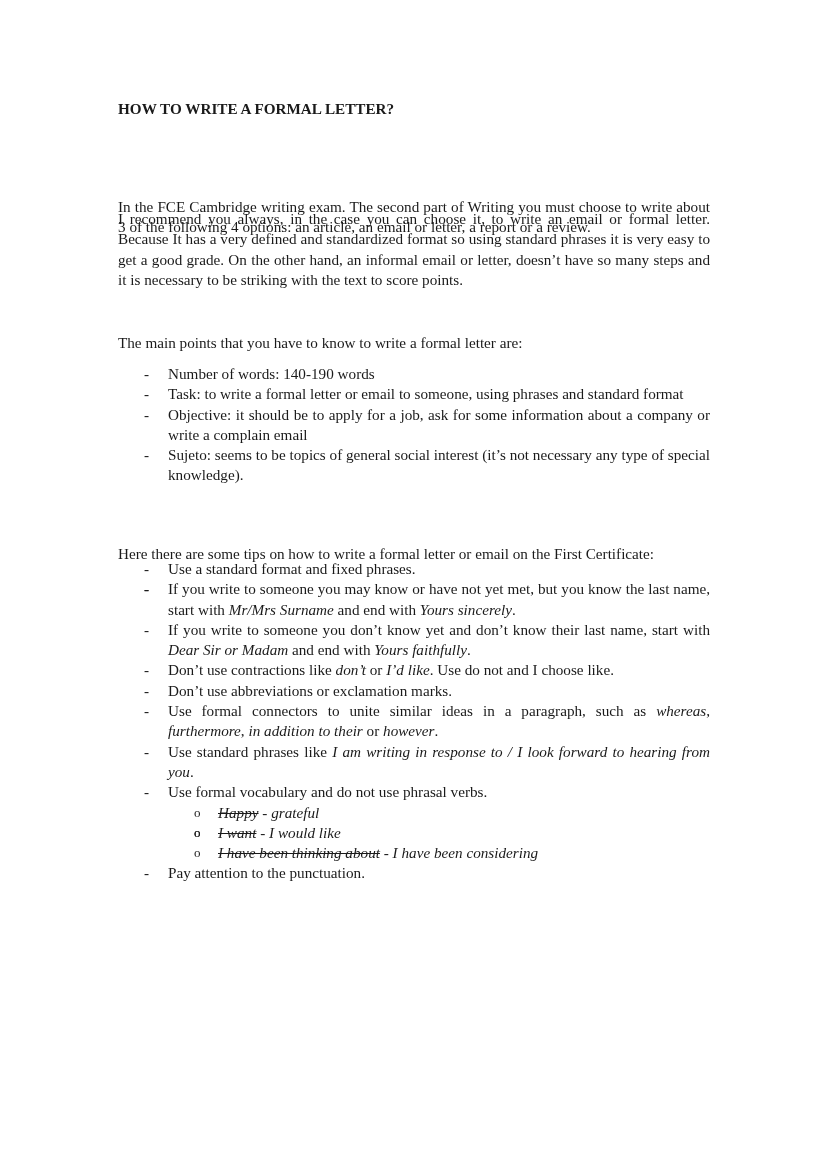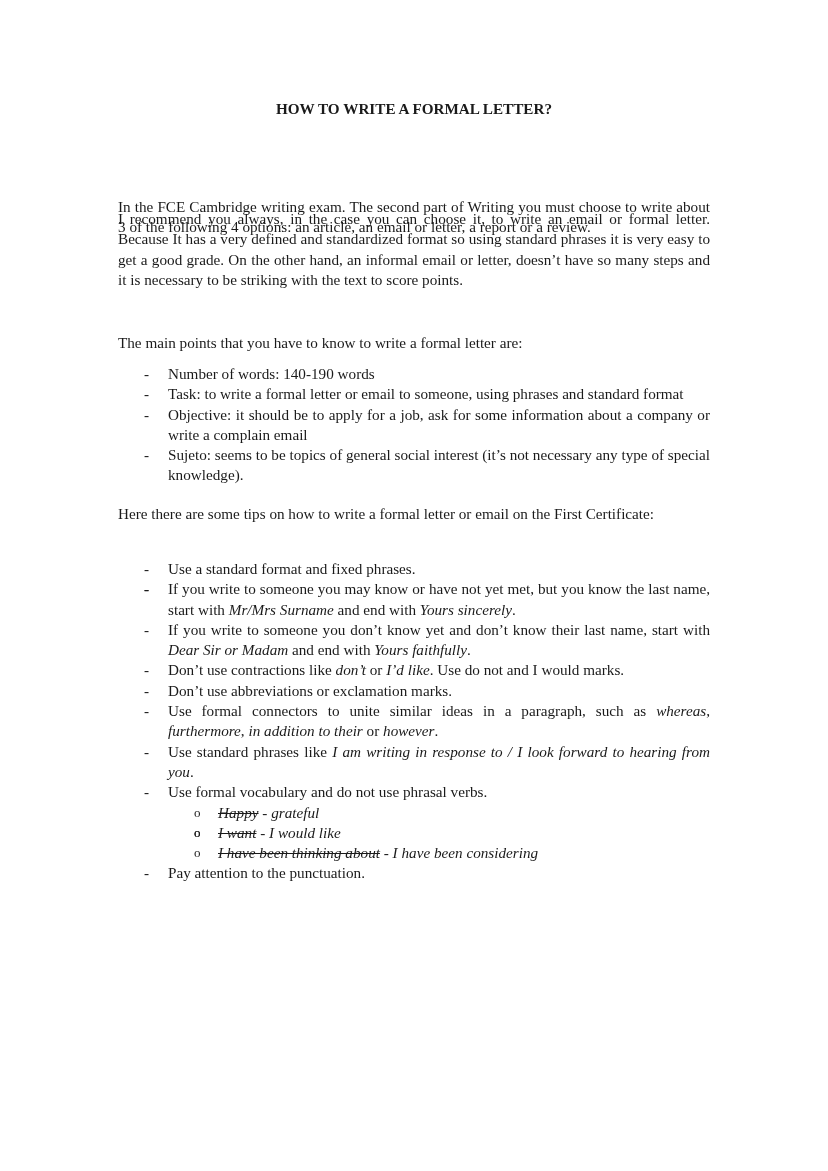--- a/index.html
+++ b/index.html
@@ -21,33 +21,32 @@
       position: absolute;
       left: 118px;
       top: 0;
       width: 592px;
     }
     .title {
       position: absolute;
       top: 99px;
       left: 0;
       width: 592px;
-      text-align: center;
       font-weight: bold;
       font-size: 15.2px;
       margin: 0;
     }
     p {
       margin: 0;
       text-align: justify;
     }
     .p1 { position: absolute; top: 158px; left: 0; width: 592px; margin-top: 39px; }
     .p2 { position: absolute; top: 209px; left: 0; width: 592px; }
     .p3 { position: absolute; top: 333px; left: 0; width: 592px; }
-    .p4 { position: absolute; top: 504px; left: 0; width: 592px; }
+    .p4 { position: absolute; top: 544px; left: 0; width: 592px; }
     ul.dash {
       list-style: none;
       margin: 0;
       padding: 0;
       position: absolute;
       left: 0;
       width: 592px;
     }
     ul.dash > li {
       position: relative;
@@ -99,21 +98,21 @@
     <li><span class="marker">-</span><span>Sujeto: seems to be topics of general social interest (it’s not necessary any type of special knowledge).</span></li>
   </ul>
 
   <p class="p4">Here there are some tips on how to write a formal letter or email on the First Certificate:</p>
 
   <ul class="dash list2">
     <li><span class="marker">-</span><span>Use a standard format and fixed phrases.</span></li>
     <li><span class="marker">-</span></li>
     <li><span class="marker">-</span><span>If you write to someone you may know or have not yet met, but you know the last name, start with </span><i>Mr/Mrs Surname</i><span> and end with </span><i>Yours sincerely</i><span>.</span></li>
     <li><span class="marker">-</span><span>If you write to someone you don’t know yet and don’t know their last name, start with </span><i>Dear Sir or Madam</i><span> and end with </span><i>Yours faithfully</i><span>.</span></li>
-    <li><span class="marker">-</span><span>Don’t use contractions like </span><i>don’t</i><span> or </span><i>I’d like</i><span>. Use do not and I would marks.</span></li>
+    <li><span class="marker">-</span><span>Don’t use contractions like </span><i>don’t</i><span> or </span><i>I’d like</i><span>. Use do not and I choose like.</span></li>
     <li><span class="marker">-</span><span>Don’t use abbreviations or exclamation marks.</span></li>
     <li><span class="marker">-</span><span>Use formal connectors to unite similar ideas in a paragraph, such as </span><i>whereas</i><span>, </span><i>furthermore</i><span>, </span><i>in addition to their</i><span> or </span><i>however</i><span>.</span></li>
     <li><span class="marker">-</span><span>Use standard phrases like </span><i>I am writing in response to / I look forward to hearing from you</i><span>.</span></li>
     <li><span class="marker">-</span><span>Use formal vocabulary and do not use phrasal verbs.</span>
       <ul class="circle">
         <li><span class="marker">o</span><i><s>Happy</s><span> - grateful</span></i></li>
         <li><span class="marker">o</span></li>
         <li><span class="marker">o</span><i><s>I want</s><span> - I would like</span></i></li>
         <li><span class="marker">o</span><i><s>I have been thinking about</s><span> - I have been considering</span></i></li>
       </ul>

